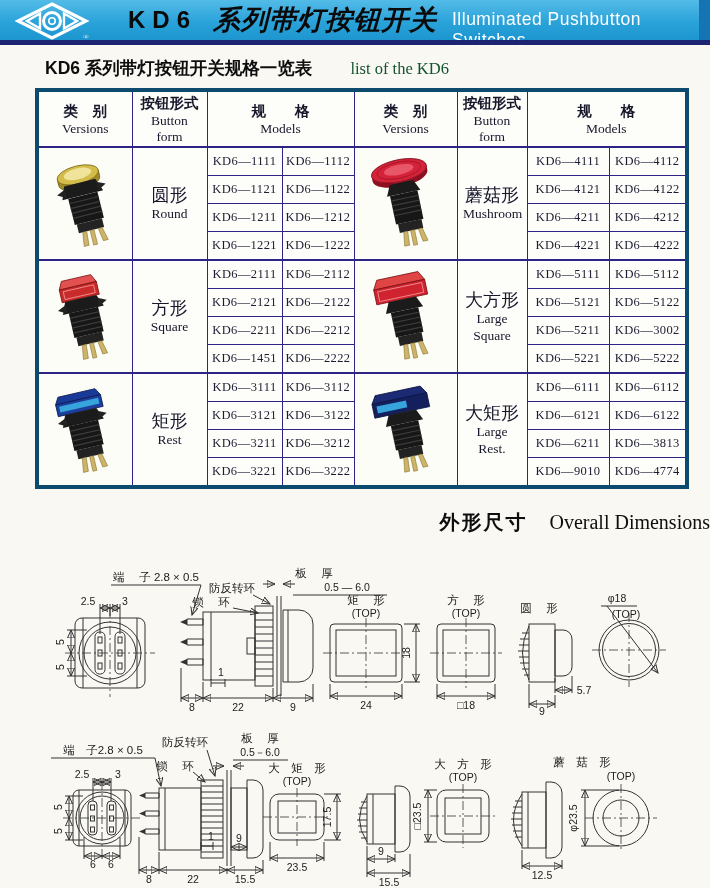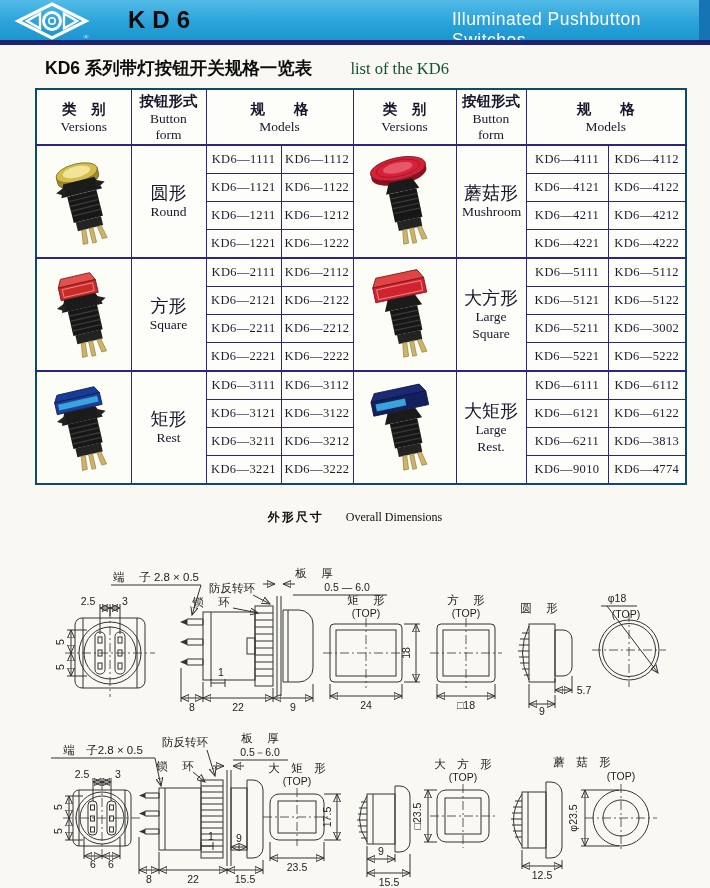--- a/index.html
+++ b/index.html
@@ -22,33 +22,33 @@
             font-family:"Liberation Sans",sans-serif; letter-spacing:0.5px; }
   
   .doc-title { position:absolute; left:45px; top:56px; white-space:nowrap; }
   .doc-title .cn { font-family:"Liberation Sans",sans-serif; font-size:17.5px; font-weight:bold; color:#0d0d0d;margin-top:16px; }
   .doc-title .en { font-size:16.5px; margin-left:38px; color:#14532d; }
   
   table.spec { position:absolute; left:35px; top:88px; width:650px;
                border-collapse:collapse; table-layout:fixed; background:#fdfdf9; }
   table.spec td { border:1px solid #2d2485; text-align:center; vertical-align:middle;
                   padding:0; overflow:hidden; }
-  table.spec { border:2px solid #0c4a6e;font-family:Liberation Serif, serif; }
+  table.spec { border:4px solid #0c4a6e;font-family:Liberation Serif, serif; }
   tr.hrow td { height:54px; border-bottom-width:2px; }
   tr.gtop td { border-top-width:2px; }
   td.m { height:27px; font-size:12.5px; letter-spacing:0.4px; color:#1b1b33; }
   .hcn { font-size:14.5px; font-weight:bold; line-height:19px; }
   .hen { font-size:13.5px; line-height:16px; }
   .wrapn { width:54px; margin:0 auto; }
   .fcn { font-size:18px; line-height:20px; }
   .fen { font-size:13.5px; line-height:17px; width:58px; margin:0 auto; }
   td.photo { background:#fdfdf8; }
   
-  .dim-title { position:absolute; left:0; top:509px; width:710px; text-align:center;
-               font-size:12px; color:#0e0e0e; white-space:nowrap; }
+  .dim-title { position:absolute; left:0; top:509px; width:710px; text-align:right;
+               font-size:20px; color:#0e0e0e; white-space:nowrap; }
   .dim-title .cn { font-weight:bold; letter-spacing:2px; }
   .dim-title .en { margin-left:22px; }
   svg.draw { position:absolute; }
   .draw line, .draw path, .draw rect, .draw circle, .draw ellipse
        { stroke:#333; fill:none; stroke-width:1; }
   .draw .fil { fill:#333; stroke:none; }
   .draw text { fill:#1c1c1c; stroke:none; font-family:"Liberation Sans",sans-serif;
                font-size:10.5px; text-anchor:middle; }
   .draw text.tc { font-size:11.5px; }
   .draw .dash { stroke-dasharray:9 3 2 3; stroke-width:0.8; }
@@ -62,20 +62,21 @@
   <div class="hdr">
     <svg class="logo" width="78" height="38" viewBox="0 0 78 38">
       <polygon points="38,2 72,19 38,36 4,19" fill="none" stroke="#ffffff" stroke-width="3.2"></polygon>
       <polygon points="13,19 26,11.5 26,26.5" fill="none" stroke="#ffffff" stroke-width="2.4"></polygon>
       <polygon points="63,19 50,11.5 50,26.5" fill="none" stroke="#ffffff" stroke-width="2.4"></polygon>
       <circle cx="38" cy="19" r="8.5" fill="none" stroke="#ffffff" stroke-width="3"></circle>
       <circle cx="38" cy="19" r="3.2" fill="none" stroke="#ffffff" stroke-width="1.6"></circle>
       <text x="72" y="37" font-size="7" fill="#ffffff" text-anchor="middle">®</text>
     </svg>
     <span class="brand">KD6</span>
+    <span class="cn-big">系列带灯按钮开关</span>
     <span class="en-big">Illuminated Pushbutton Switches</span>
   </div>
   <div class="hdr-bar"></div>
   <div class="hdr-right"></div>
 
   <div class="doc-title">
     <span class="cn">KD6 系列带灯按钮开关规格一览表</span><span class="en">list of the KD6</span>
   </div>
 
   <table class="spec">
@@ -229,21 +230,21 @@
       <td class="m">KD6—5121</td>
       <td class="m">KD6—5122</td>
     </tr>
     <tr>
       <td class="m">KD6—2211</td>
       <td class="m">KD6—2212</td>
       <td class="m">KD6—5211</td>
       <td class="m">KD6—3002</td>
     </tr>
     <tr>
-      <td class="m">KD6—2221</td>
+      <td class="m">KD6—1451</td>
       <td class="m">KD6—2222</td>
       <td class="m">KD6—5221</td>
       <td class="m">KD6—5222</td>
     </tr>
 
     <tr class="gtop">
       <td class="photo" rowspan="4">
         <svg class="btn" width="80" height="104" viewBox="0 0 80 104">
           <g transform="rotate(-13 40 52)">
             <path d="M21,14 h38 l4,7 h-46 z" fill="#1a3a9a" stroke="#0c1c50" stroke-width="0.8"></path>

